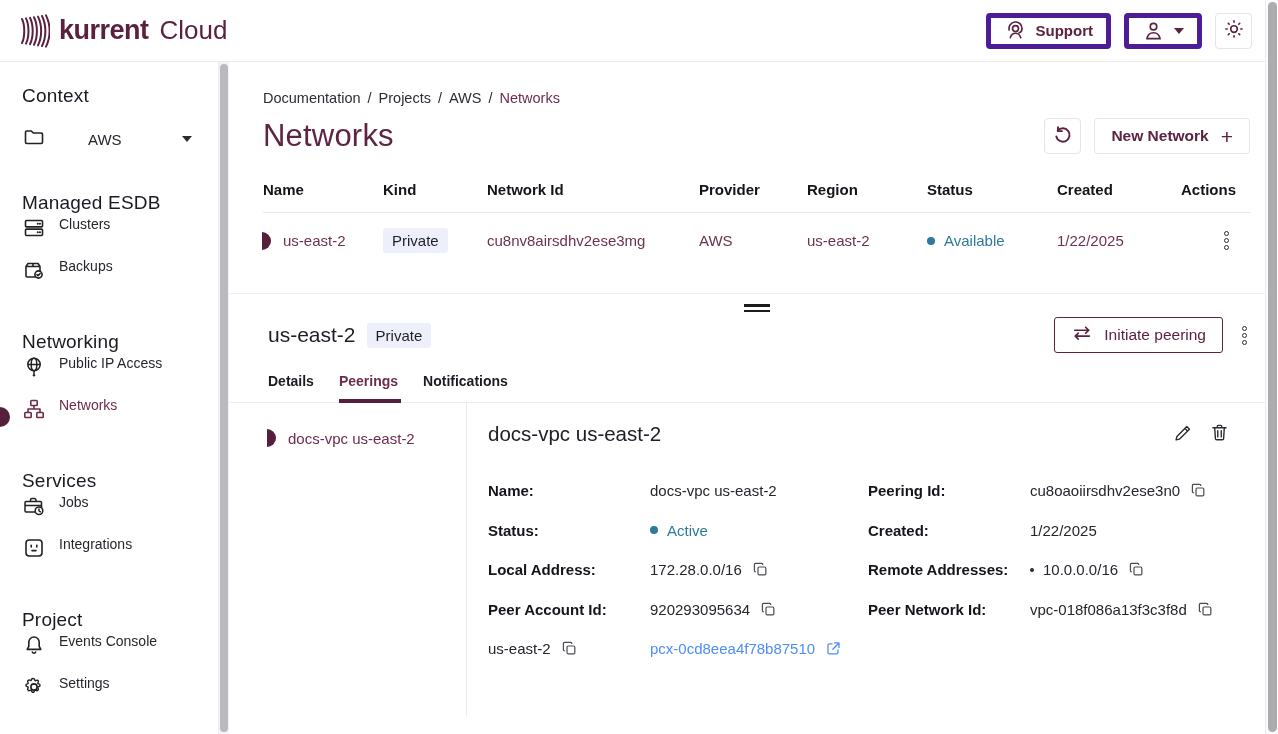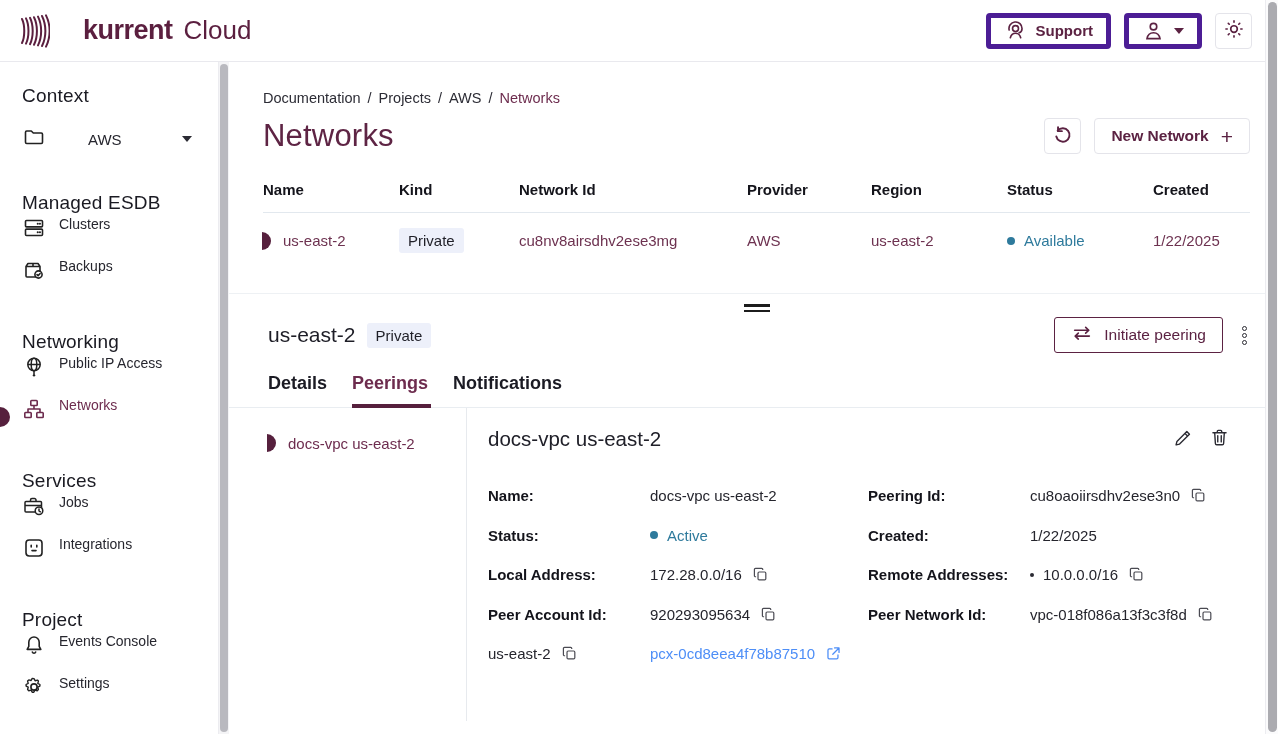--- a/index.html
+++ b/index.html
@@ -3,21 +3,21 @@
 <meta charset="utf-8">
 <style>
   * { margin:0; padding:0; box-sizing:border-box; }
   html,body { width:1278px; height:734px; overflow:hidden; background:#fff;
     font-family:"Liberation Sans","DejaVu Sans",sans-serif; color:#1d1d26; }
 
   
   .topbar { height:62px; display:flex; align-items:center; justify-content:space-between;
     padding:0 26px 0 20px; border-bottom:1px solid #e9e9ee; background:#fff; }
   .logo { display:flex; align-items:center; gap:9px; }
-  .logo-brand { font-size:27px; font-weight:700; color:#5b1f3f; letter-spacing:-0.5px;margin-left:24px; }
+  .logo-brand { font-size:27px; font-weight:700; color:#5b1f3f; letter-spacing:-0.5px; }
   .logo-product { font-size:26px; font-weight:400; color:#5b1f3f; margin-left:2px; }
   .topbar-right { display:flex; align-items:center; gap:13px; }
   .tbtn { display:flex; align-items:center; gap:9px; border:5px solid #4c1d95; border-radius:4px;
     background:#fff; color:#5b2242; font-size:15px; font-weight:600; padding:0 13px; height:36px; cursor:pointer; }
   .tbtn svg { display:block; }
   .caret-down { width:0; height:0; border-left:5px solid transparent; border-right:5px solid transparent;
     border-top:6px solid #5b2242; }
 
   
   .body { display:flex; height:672px; }
@@ -51,21 +51,21 @@
   .page-title { font-size:31px; font-weight:500; color:#5e2444; letter-spacing:0.2px; }
   .title-actions { display:flex; align-items:center; gap:13px; }
   .sq-btn { width:37px; height:36px; border:1px solid #e4e4ea; border-radius:4px; background:#fff;
     display:flex; align-items:center; justify-content:center; cursor:pointer; }
   .primary-ghost { display:flex; align-items:center; gap:12px; border:1px solid #e4e4ea; border-radius:4px;
     background:#fff; color:#5b2242; font-size:15.5px; font-weight:600; padding:0 16px; height:36px; cursor:pointer; }
   .plus { font-size:21px; font-weight:500; line-height:1; }
 
   
   .table { margin-top:27px; }
-  .tgrid { display:grid; grid-template-columns:120px 104px 212px 108px 120px 130px 108px 1fr;gap:16px; }
+  .tgrid { display:grid; grid-template-columns:120px 104px 212px 108px 120px 130px 108px 1fr; }
   .thead { padding-bottom:14px; border-bottom:1px solid #e2e8ee; }
   .thead > div { font-size:15px; font-weight:700; color:#14141b; }
   .thead .col-actions { text-align:right; padding-right:14px; }
   .trow { height:55px; align-items:center; }
   .cell { font-size:15px; color:#6d3250; }
   .cell-name { position:relative; padding-left:20px; }
   .row-marker { position:absolute; left:-1px; top:50%; transform:translateY(-50%);
     width:9px; height:18px; background:#56203d; border-radius:0 9px 9px 0; }
   .badge { display:inline-block; background:#edf0fa; color:#1f1f27; font-size:15px;
     padding:4px 9px; border-radius:3px; }
@@ -82,21 +82,21 @@
 
   
   .panel-head { display:flex; align-items:center; margin-top:5px; }
   .panel-title { font-size:21px; color:#1d1d26; margin-left:5px; }
   .panel-head .badge { margin-left:11px; }
   .panel-head-right { margin-left:auto; display:flex; align-items:center; gap:16px; }
   .peer-btn { display:flex; align-items:center; gap:11px; border:1px solid #5b2242; border-radius:3px;
     background:#fff; color:#5b2242; font-size:15.5px; font-weight:500; padding:0 16px; height:36px; cursor:pointer; }
 
   .tabs { display:flex; gap:25px; margin:20px -28px 0 -34px; padding-left:39px; border-bottom:1px solid #e9edf1; }
-  .tab { font-size:18px; font-weight:700; color:#1b1b24; padding-bottom:13px; position:relative; cursor:pointer; }
+  .tab { font-size:14px; font-weight:700; color:#1b1b24; padding-bottom:13px; position:relative; cursor:pointer; }
   .tab.active { color:#6d2c4e; }
   .tab.active::after { content:""; position:absolute; left:0; right:-3px; bottom:-1px; height:4px; background:#56203d; }
 
   .panel-body { display:flex; min-height:313px; }
   .peer-list { width:203px; flex:none; padding-top:24px; }
   .peer-item { display:flex; align-items:center; position:relative; padding-left:25px; color:#6d2c4e;
     font-size:15px; font-weight:500; cursor:pointer; height:22px; }
   .peer-item .side-marker2 { position:absolute; left:4px; top:50%; transform:translateY(-50%);
     width:9px; height:18px; background:#56203d; border-radius:0 9px 9px 0; }
   .v-divider { width:1px; background:#e7eaee; flex:none; }

